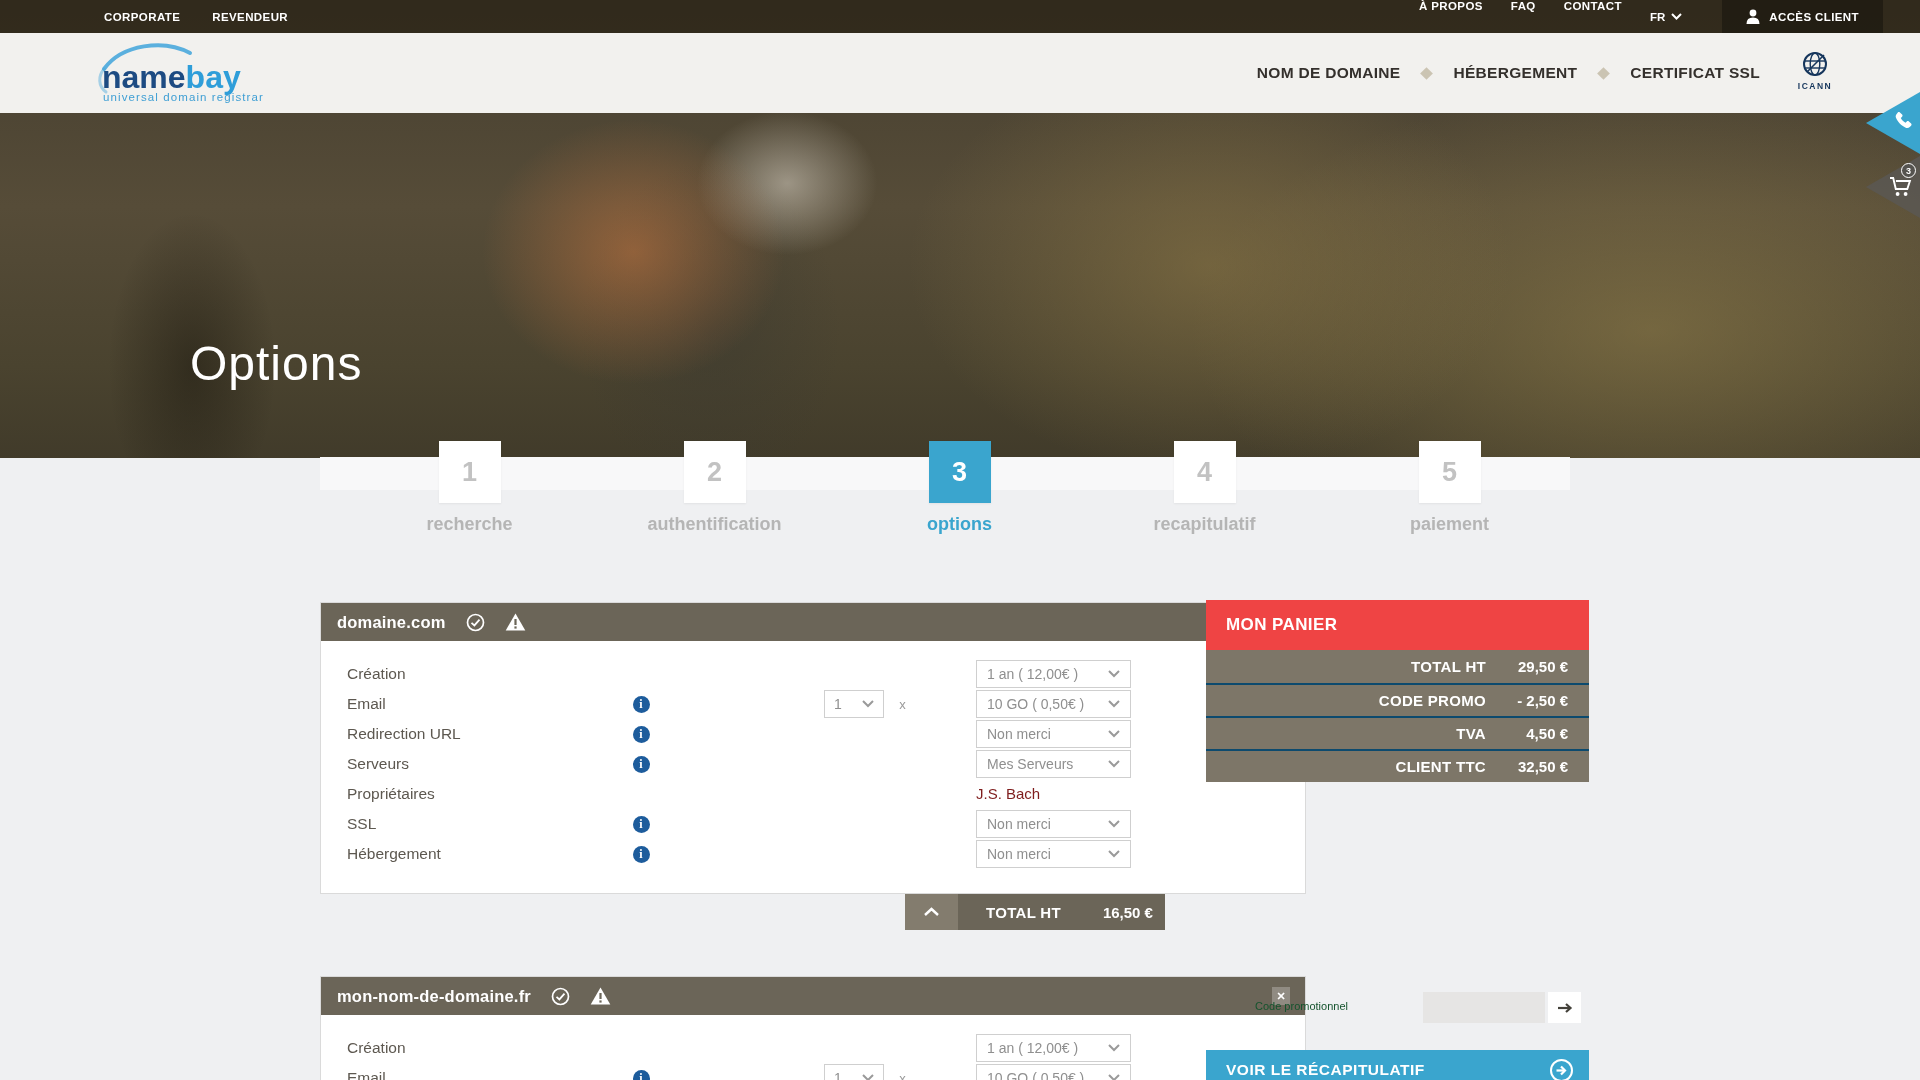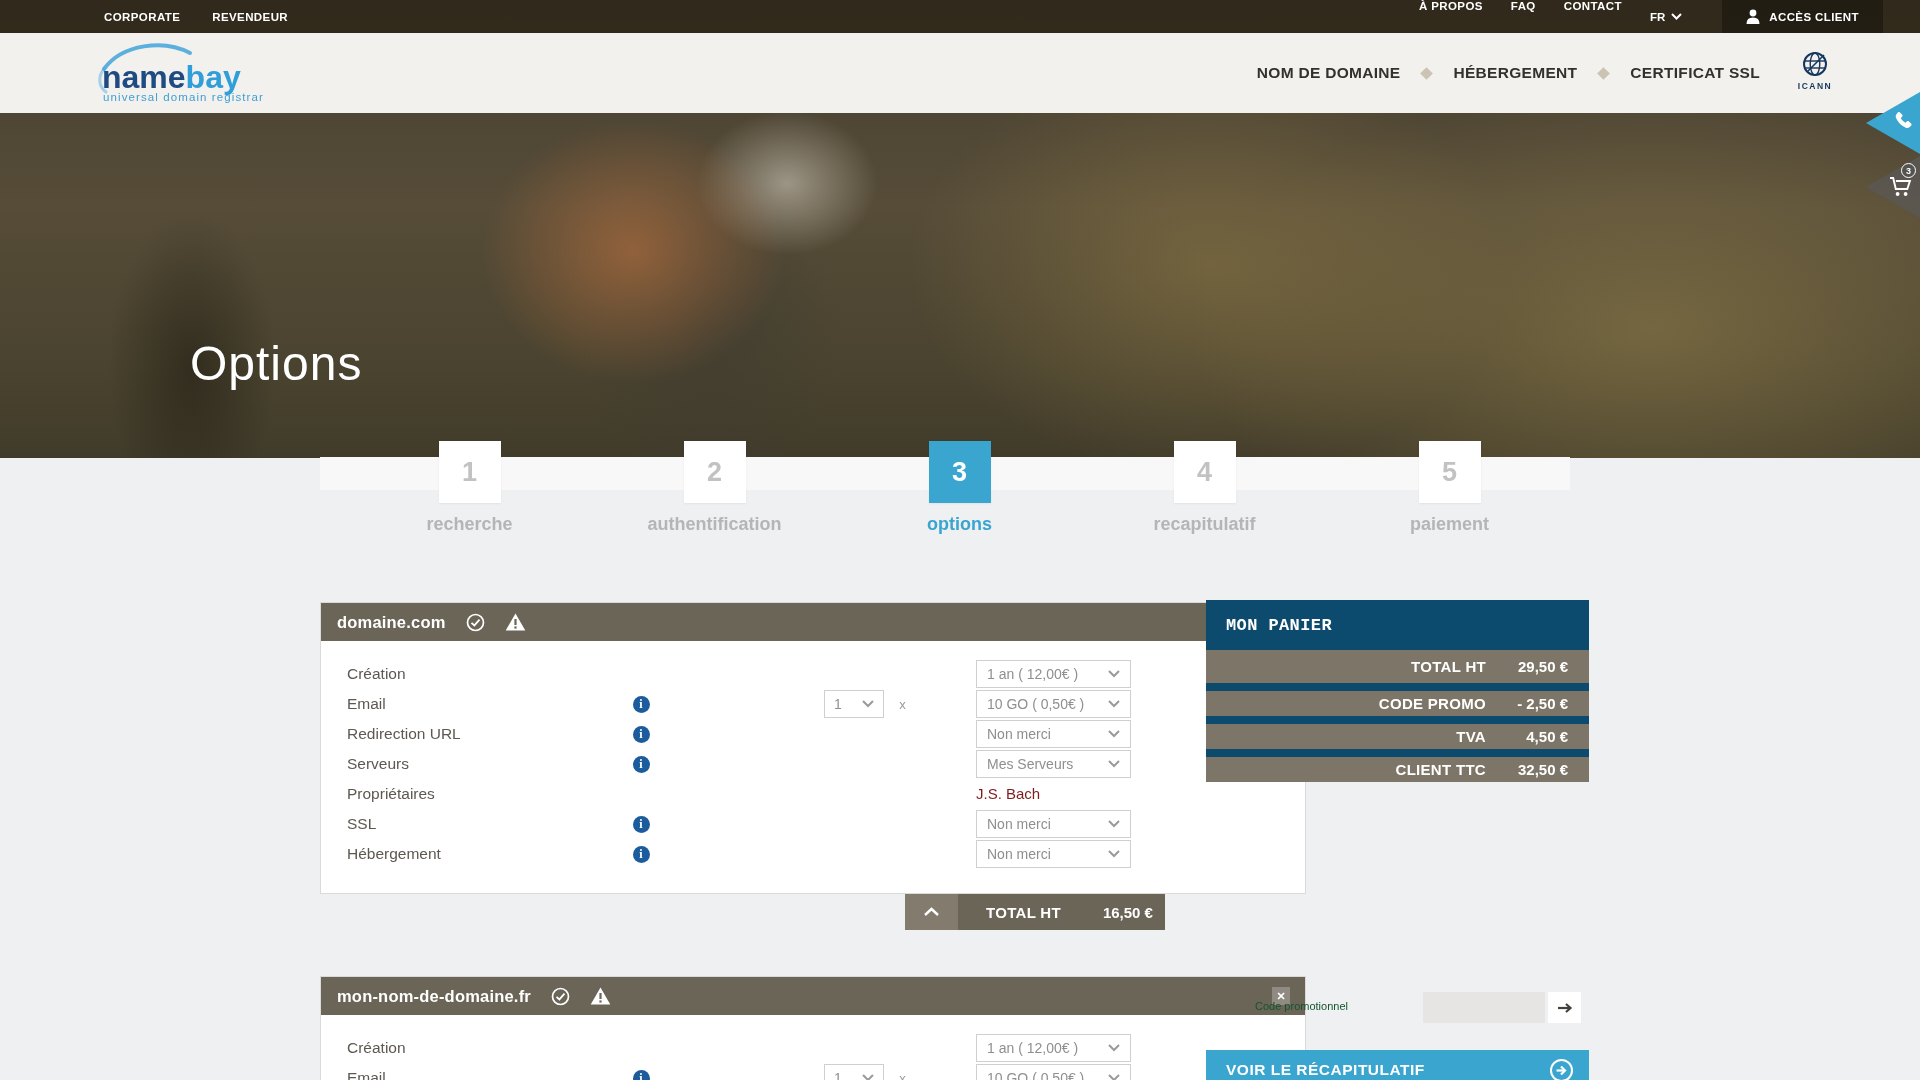--- a/index.html
+++ b/index.html
@@ -86,26 +86,26 @@
   
   .total-bar { position:absolute; left:905px; top:894px; width:260px; height:36px; z-index:2;
     display:flex; align-items:center; background:#6b6558; color:#fff; }
   .collapse-cell { width:53px; height:36px; background:#837c6e; display:flex; align-items:center;
     justify-content:center; cursor:pointer; }
   .total-label { margin-left:28px; font-size:15px; font-weight:bold; letter-spacing:.3px; }
   .total-value { margin-left:42px; font-size:15px; font-weight:bold; }
 
   
   .panel { position:absolute; left:1206px; top:600px; width:383px; z-index:1; }
-  .panel-header { height:50px; background:#0c4a6e; display:flex; align-items:center;font-family:Liberation Mono, monospace; }
+  .panel-header { height:50px; background:#ef4444; display:flex; align-items:center; }
   .panel-title { color:#fff; font-size:17px; font-weight:bold; margin-left:20px; letter-spacing:.4px; }
   .panel-rows { }
   .prow { height:33px; background:#7d7668; display:flex; align-items:center;
     justify-content:flex-end; padding-right:21px; }
-  .prow + .prow { border-top:8px solid #0c4a6e;padding-left:24px; }
+  .prow + .prow { border-top:2px solid #0c4a6e;padding-left:24px; }
   .prow-label { color:#fff; font-size:15px; font-weight:bold; letter-spacing:.3px; }
   .prow-value { color:#fff; font-size:15px; font-weight:bold; width:82px; text-align:right; }
   .promo-label { position:absolute; left:49px; top:218px; width:130px; font-size:11px;
     font-weight:normal; color:#14532d; }
   .promo-input { position:absolute; left:217px; top:210px; width:122px; height:31px;
     background:#e6e5e4; border:none; outline:none; padding:0 8px; font-size:14px; color:#555; }
   .promo-btn { position:absolute; left:342px; top:210px; width:33px; height:31px; background:#fff;
     display:flex; align-items:center; justify-content:center; cursor:pointer; border:none; }
   .cta { position:absolute; left:0; top:268px; width:383px; height:40px; background:#3aa5ce;
     display:flex; align-items:center; cursor:pointer; }

